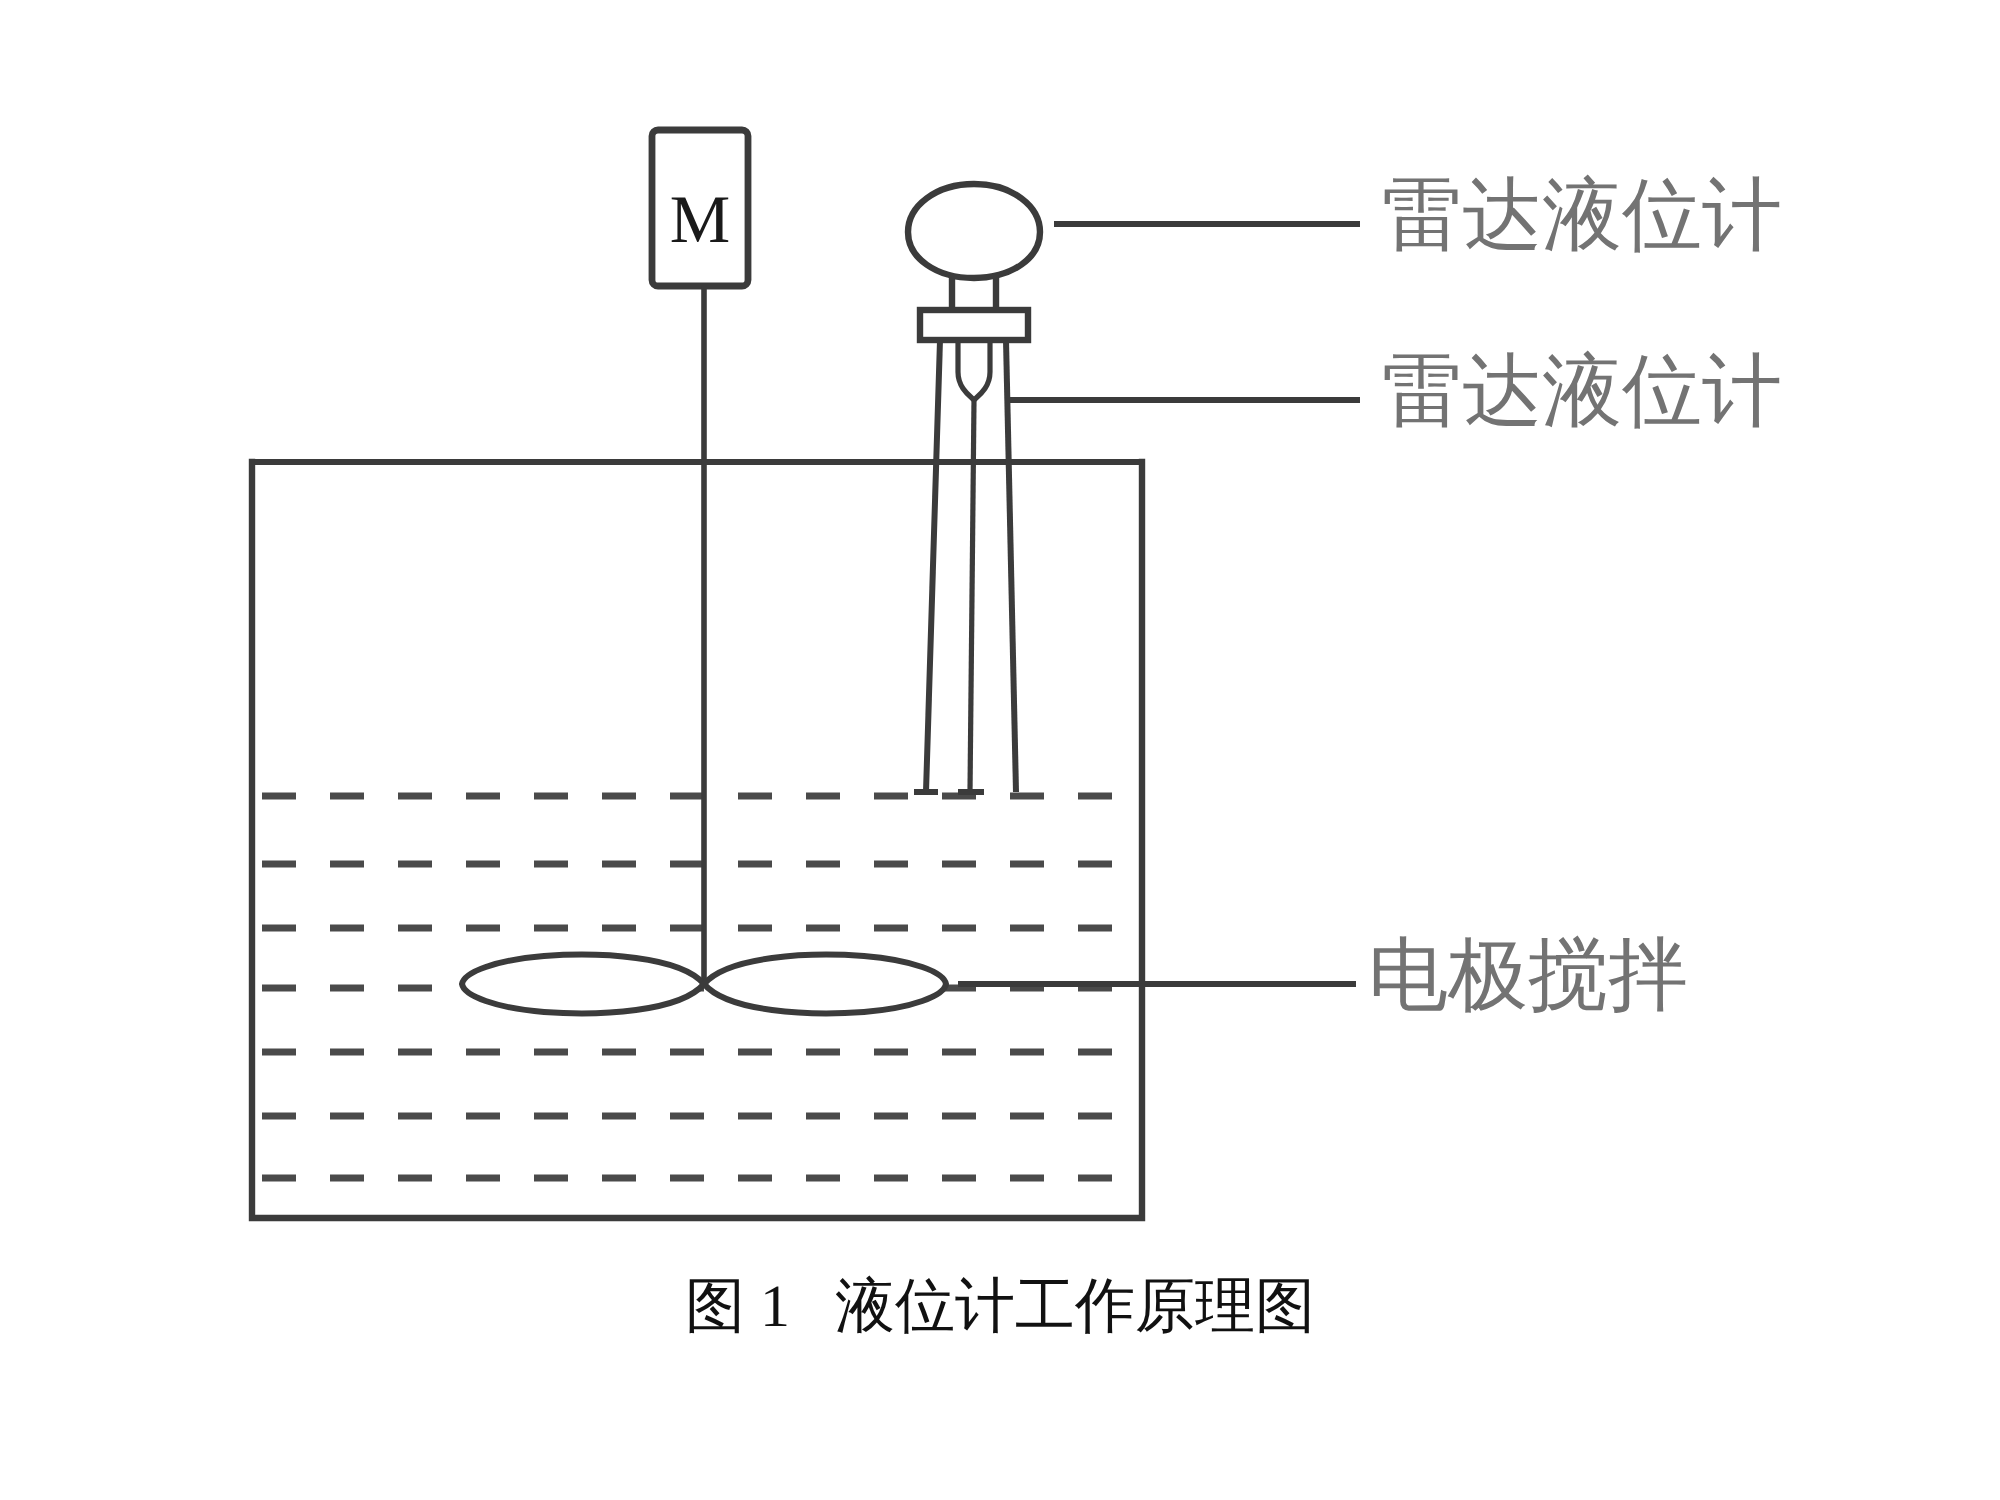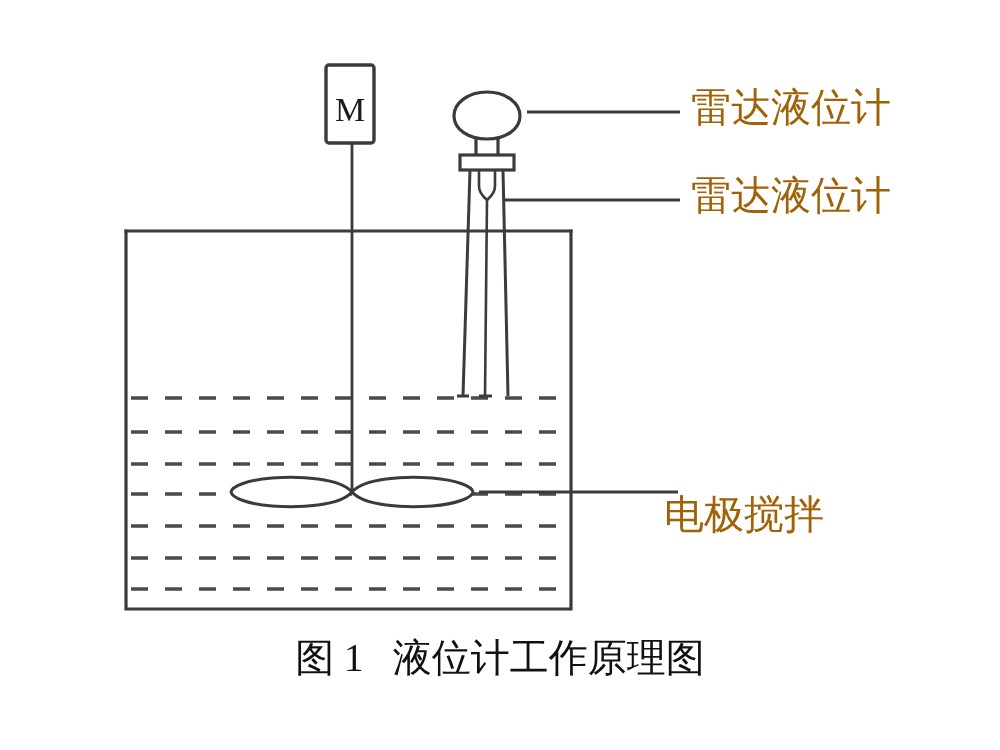--- a/index.html
+++ b/index.html
@@ -25,36 +25,36 @@
     left: 0; top: 0;
     width: 1000px;
     height: 750px;
     display: block;
   }
   .callout-label {
     position: absolute;
     font-family: "Liberation Serif", "DejaVu Serif", serif;
     font-size: 40px;
     line-height: 1;
-    color: #a16207;
+    color: #737373;
     white-space: nowrap;
     letter-spacing: 0px;
   }
   #label-radar  { left: 691px; top: 88px;  }
   #label-sleeve { left: 691px; top: 176px; }
-  #label-stirrer{ left: 664px; top: 468px; margin-top: 27px; }
+  #label-stirrer{ left: 684px; top: 468px; }
 
   #figure-caption {
     position: absolute;
     left: 0;
     top: 638px;
     width: 1000px;
     text-align: center;
     font-family: "Liberation Serif", "DejaVu Serif", serif;
-    font-size: 39px;
+    font-size: 30px;
     line-height: 1.05;
     color: #111111;
     white-space: pre;
   }
   .motor-letter {
     font-family: "Liberation Serif", "DejaVu Serif", serif;
     font-size: 34px;
     fill: #1a1a1a;
   }
 </style>

